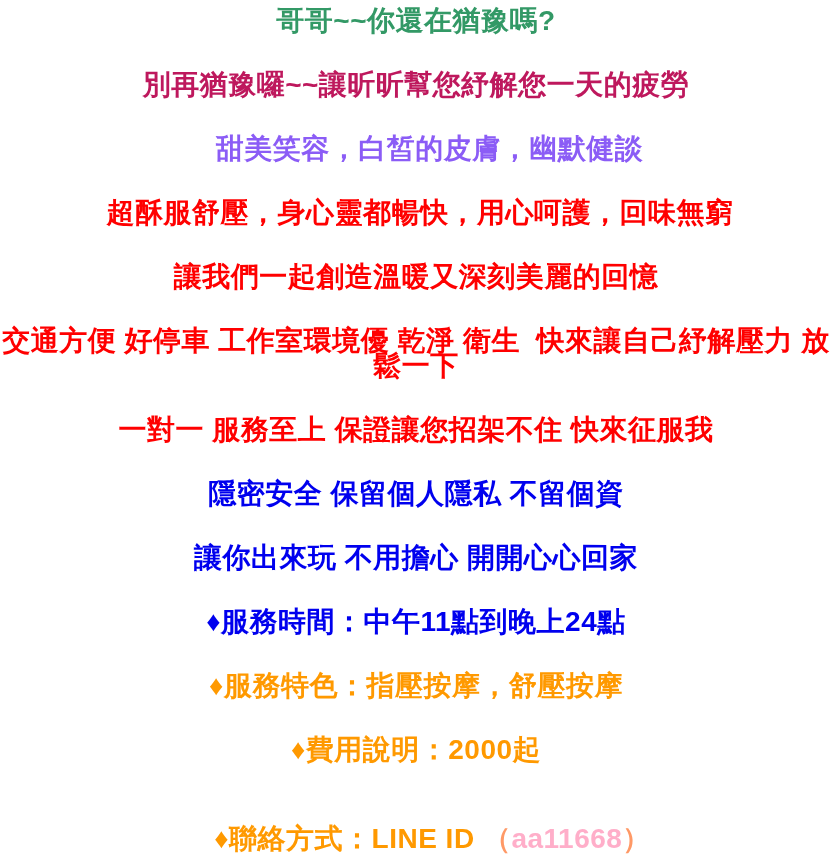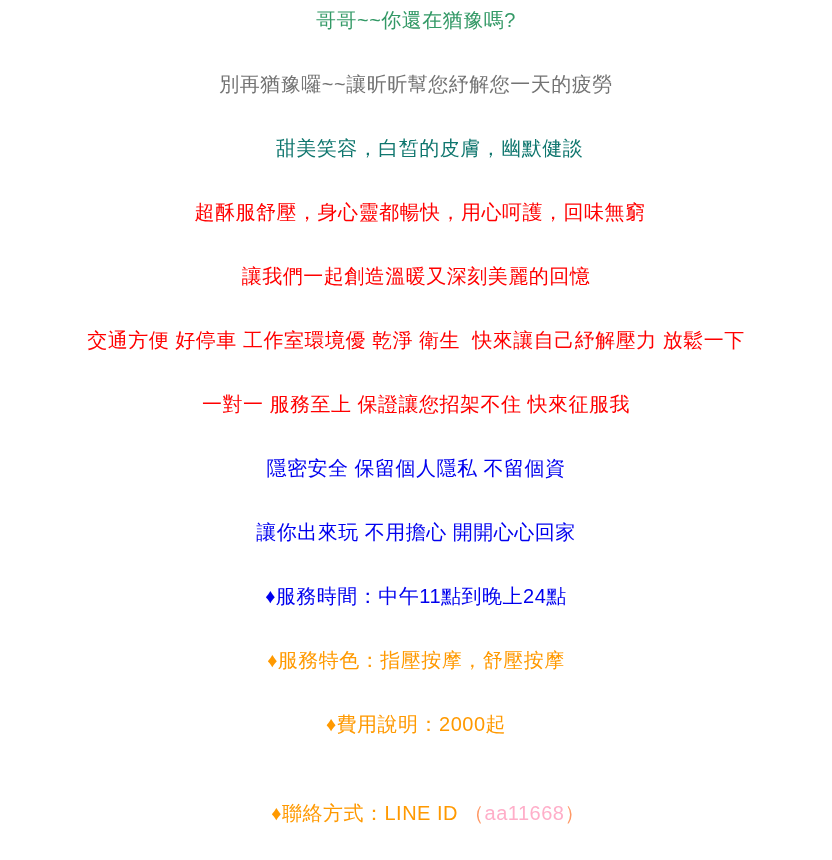--- a/index.html
+++ b/index.html
@@ -12,37 +12,37 @@
     overflow: hidden;
     font-family: "Liberation Sans", sans-serif;
   }
   main.ad {
     width: 832px;
     padding-top: 8px;
     text-align: center;
   }
   p.line {
     margin: 0 0 39px 0;
-    font-size: 20px;
+    font-size: 28px;
     line-height: 25px;
-    font-weight: 400;
+    font-weight: 700;
     white-space: pre-wrap;
     letter-spacing: 0.5px;
   }
   p.line:last-child { margin-bottom: 0; }
   span.seg { white-space: pre-wrap; }
 </style>
 </head>
 <body style="background: rgb(255, 255, 255);">
 
 <main class="ad">
 
   <p class="line" style="color: rgb(51, 153, 102);">哥哥~~你還在猶豫嗎?</p>
-  <p class="line" style="color: #737373; margin-top: 8px;">別再猶豫囉~~讓昕昕幫您紓解您一天的疲勞</p>
-  <p class="line" style="color: #0f766e; padding-left: 27px;">甜美笑容，白皙的皮膚，幽默健談</p>
+  <p class="line" style="color: #be185d; margin-top: 8px;">別再猶豫囉~~讓昕昕幫您紓解您一天的疲勞</p>
+  <p class="line" style="color: #8b5cf6; padding-left: 27px;">甜美笑容，白皙的皮膚，幽默健談</p>
   <p class="line" style="color: rgb(255, 0, 0); padding-left: 8px;">超酥服舒壓，身心靈都暢快，用心呵護，回味無窮</p>
   <p class="line" style="color: rgb(255, 0, 0);">讓我們一起創造溫暖又深刻美麗的回憶</p>
   <p class="line" style="color: rgb(255, 0, 0);">交通方便 好停車 工作室環境優 乾淨 衛生  快來讓自己紓解壓力 放鬆一下</p>
   <p class="line" style="color: rgb(255, 0, 0); margin-top: 20px;">一對一 服務至上 保證讓您招架不住 快來征服我</p>
   <p class="line" style="color: rgb(0, 0, 238);">隱密安全 保留個人隱私 不留個資</p>
   <p class="line" style="color: rgb(0, 0, 238);">讓你出來玩 不用擔心 開開心心回家</p>
   <p class="line" style="color: rgb(0, 0, 238); text-align: center;">♦服務時間：中午11點到晚上24點</p>
   <p class="line" style="color: rgb(255, 153, 0);">♦服務特色：指壓按摩，舒壓按摩</p>
   <p class="line" style="color: rgb(255, 153, 0);">♦費用說明：2000起</p>
 

